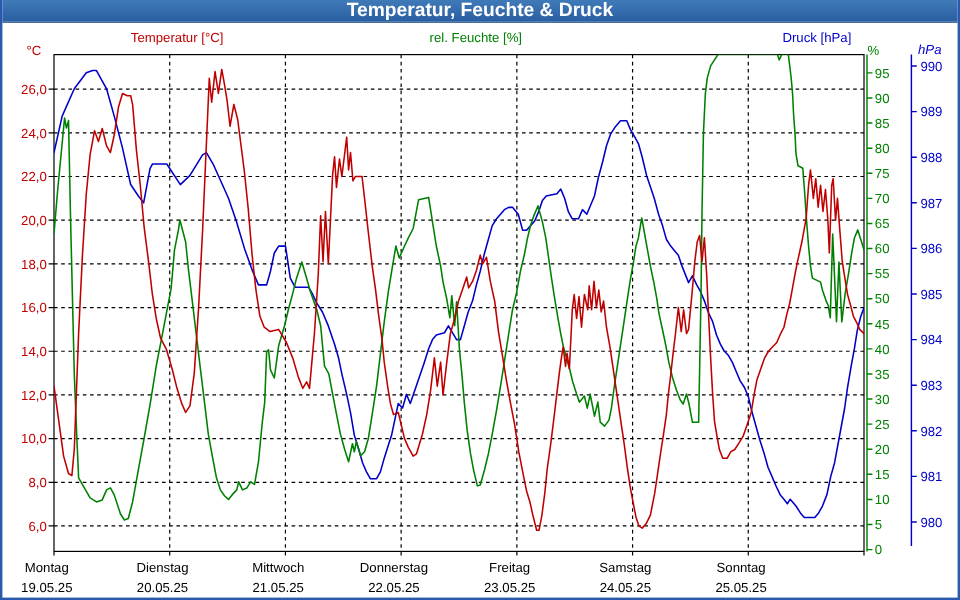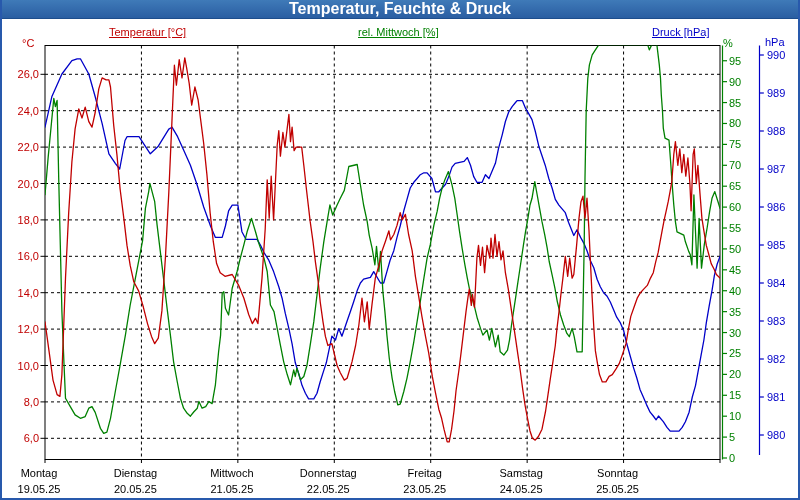--- a/index.html
+++ b/index.html
@@ -2,41 +2,41 @@
 <html><head>
 <meta charset="utf-8">
 <style>
   html,body{margin:0;padding:0;background:#fff;}
   #app{position:relative;width:800px;height:500px;box-sizing:border-box;
        border-left:2px solid #2859ac;border-right:2px solid #2859ac;border-bottom:2px solid #2859ac;
        background:#fff;overflow:hidden;font-family:"Liberation Sans",sans-serif;}
   #titlebar{position:absolute;left:-2px;top:0;width:800px;height:18px;
        background:linear-gradient(#3f7ab8,#2a5ea2);border-bottom:1px solid #1d4d8c;
        color:#fff;font-size:16px;font-weight:bold;text-align:center;line-height:18px;}
-  .legend-label{position:absolute;top:26px;font-size:11px;white-space:nowrap;text-decoration:underline;}
+  .legend-label{position:absolute;top:26px;font-size:11px;white-space:nowrap;}
   #legend-temp{left:107px;color:#c00000;}
   #legend-hum{left:356px;color:#008000;}
   #legend-press{left:650px;color:#0000c8;}
   .unit-label{position:absolute;font-size:11px;}
   #unit-temp{left:20px;top:37px;color:#c00000;}
   #unit-hum{left:721px;top:37px;color:#008000;}
-  #unit-press{left:763px;top:36px;color:#0000c8;}
+  #unit-press{left:763px;top:36px;color:#0000c8;font-style:italic;}
   #chart-svg{position:absolute;left:0;top:0;}
   text{font-family:"Liberation Sans",sans-serif;font-size:11px;}
 </style>
 </head>
 <body>
 
 <div id="app">
   <div id="titlebar">
     <span>Temperatur, Feuchte &amp; Druck</span>
   </div>
 
   <span id="legend-temp" class="legend-label">Temperatur [°C]</span>
-  <span id="legend-hum" class="legend-label">rel. Mittwoch [%]</span>
+  <span id="legend-hum" class="legend-label">rel. Feuchte [%]</span>
   <span id="legend-press" class="legend-label">Druck [hPa]</span>
 
   <span id="unit-temp" class="unit-label">°C</span>
   <span id="unit-hum" class="unit-label">%</span>
   <span id="unit-press" class="unit-label">hPa</span>
 
   <svg id="chart-svg" width="800" height="500">
       <defs>
         <clipPath id="plotclip">
           <rect x="43" y="45.5" width="675" height="414"></rect>

